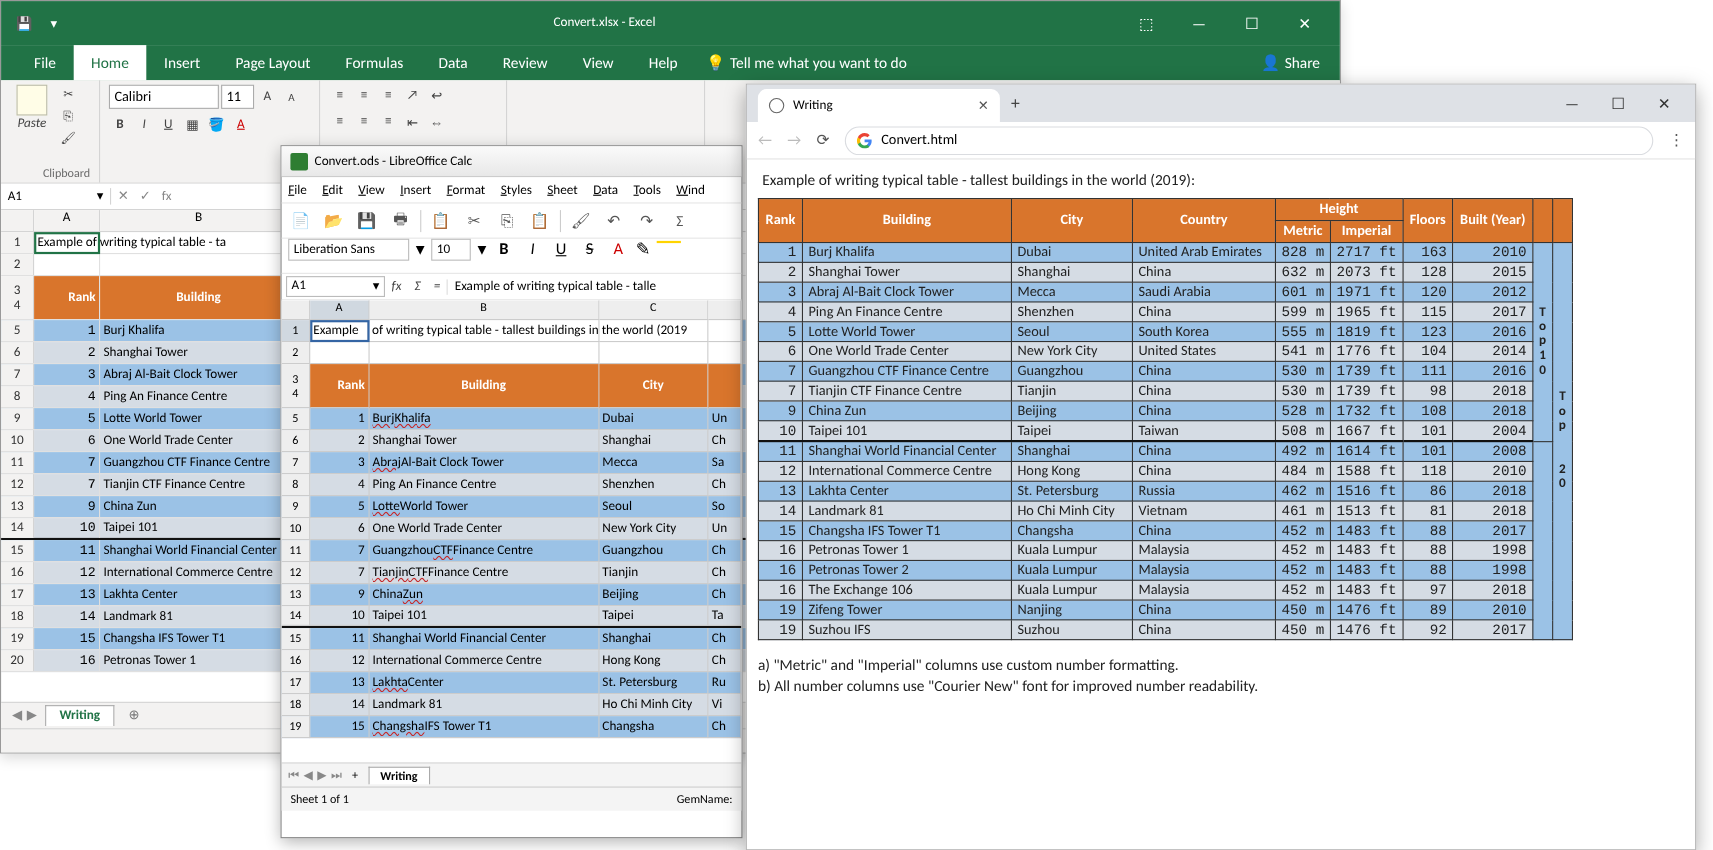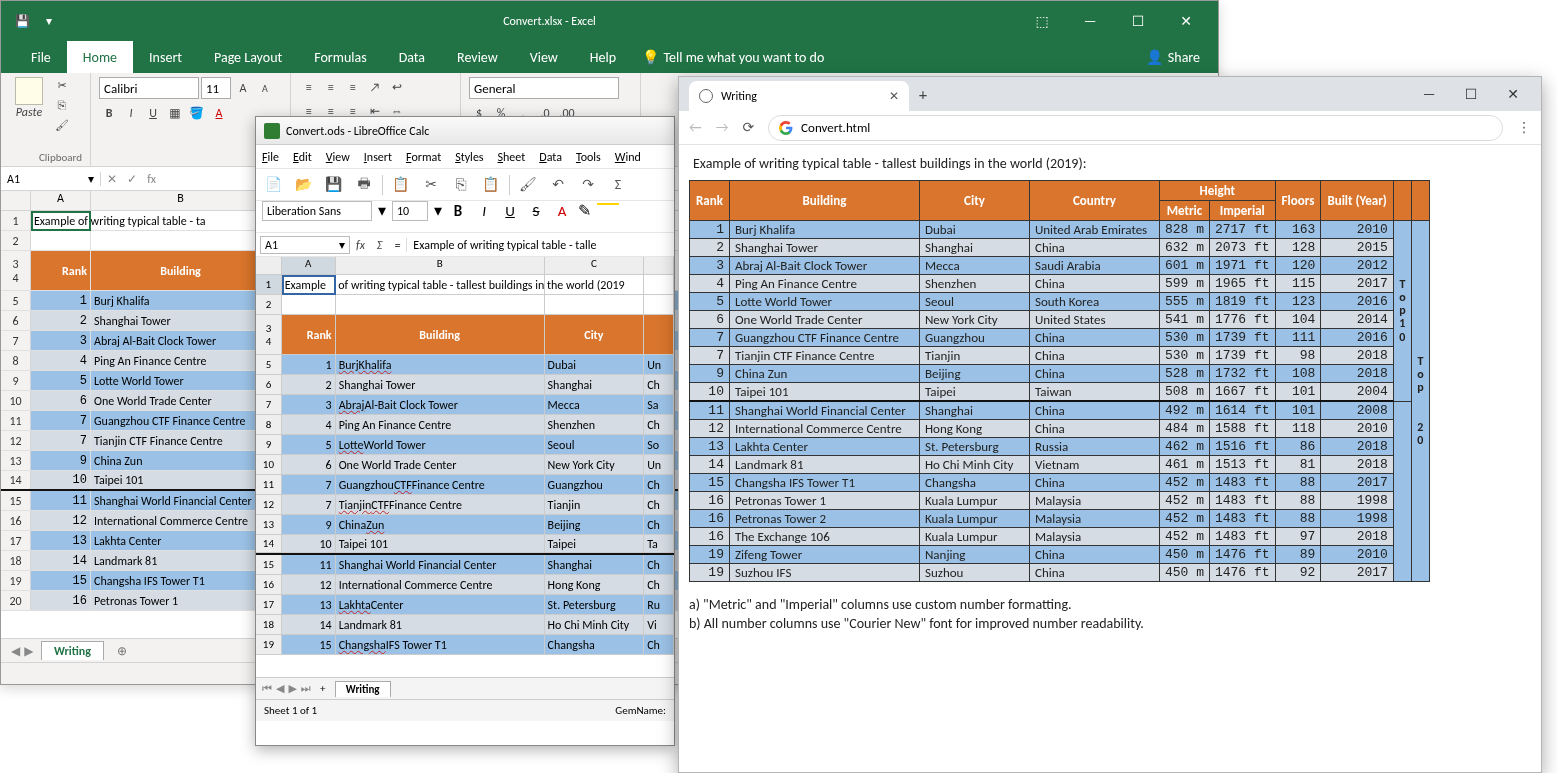--- a/index.html
+++ b/index.html
@@ -48,21 +48,21 @@
 .row-lav { background: #d5dce4; }
 .excel-sel { position: absolute; border: 2px solid #217346; pointer-events: none; }
 
 .excel-tabs { position: absolute; bottom: 22px; left: 0; right: 0; height: 24px; background: #f3f2f1; border-top: 1px solid #d4d4d4; display: flex; align-items: center; padding-left: 40px; gap: 8px; font-size: 12px; }
 .excel-tabs .navbtns { position: absolute; left: 10px; display: flex; gap: 4px; color: #888; }
 .excel-tab { padding: 2px 12px; border: 1px solid #ababab; border-bottom: none; background: #fff; color: #217346; font-weight: bold; }
 .excel-addtab { width: 20px; height: 20px; border-radius: 50%; display: flex; align-items: center; justify-content: center; color: #777; }
 .excel-status { position: absolute; bottom: 0; left: 0; right: 0; height: 22px; background: #f3f2f1; border-top: 1px solid #d4d4d4; }
 
 
-.lo-window { position: absolute; left: 255px; top: 116px; width: 420px; height: 630px; background: #fff; border: 1px solid #888; box-shadow: 0 4px 14px rgba(0,0,0,0.3); }
+.lo-window { position: absolute; left: 255px; top: 132px; width: 420px; height: 630px; background: #fff; border: 1px solid #888; box-shadow: 0 4px 14px rgba(0,0,0,0.3); }
 .lo-titlebar { height: 28px; background: linear-gradient(#fafafa,#e8e8e8); border-bottom: 1px solid #ccc; display: flex; align-items: center; font-size: 12px; padding-left: 8px; gap: 6px; }
 .lo-titlebar .ico { width: 16px; height: 16px; background: #2e7d32; border-radius: 2px; }
 .lo-menubar { height: 24px; display: flex; align-items: center; padding-left: 6px; gap: 14px; font-size: 12px; border-bottom: 1px solid #e6e6e6; }
 .lo-menubar span u { text-decoration: underline; }
 .lo-toolbar { height: 32px; display: flex; align-items: center; padding-left: 6px; gap: 6px; border-bottom: 1px solid #e6e6e6; }
 .lo-tbtn { width: 24px; height: 24px; display: flex; align-items: center; justify-content: center; font-size: 14px; color: #555; }
 .lo-fmt { height: 32px; display: flex; align-items: flex-start; padding-left: 6px; gap: 6px; border-bottom: 1px solid #e6e6e6; }
 .lo-fontname { border: 1px solid #bbb; padding: 2px 4px; font-size: 12px; width: 110px; }
 .lo-fontsize { border: 1px solid #bbb; padding: 2px 4px; font-size: 12px; width: 36px; }
 .lo-fmt .icon-sq { font-size: 15px; }
@@ -204,32 +204,20 @@
           <span class="icon-sq">≡</span>
           <span class="icon-sq">≡</span>
           <span class="icon-sq">≡</span>
           <span class="icon-sq">⇤</span>
           <span class="icon-sq">⇔</span>
         </div>
       </div>
       <div class="label">&nbsp;</div>
     </div>
     <div class="ribbon-group" style="width:180px">
-      <div>
-        <div class="font-row">
-          <input class="font-select" style="width: 150px;" value="General">
-        </div>
-        <div class="font-row">
-          <span class="icon-sq">$</span>
-          <span class="icon-sq">%</span>
-          <span class="icon-sq">,</span>
-          <span class="icon-sq">.0</span>
-          <span class="icon-sq">.00</span>
-        </div>
-      </div>
       <div class="label">&nbsp;</div>
     </div>
   </div>
   <div class="excel-namebox-row">
     <div class="excel-namebox">
       <span>A1</span>
       <span>▾</span>
     </div>
     <div class="excel-fxbar">
       <span>✕</span>

